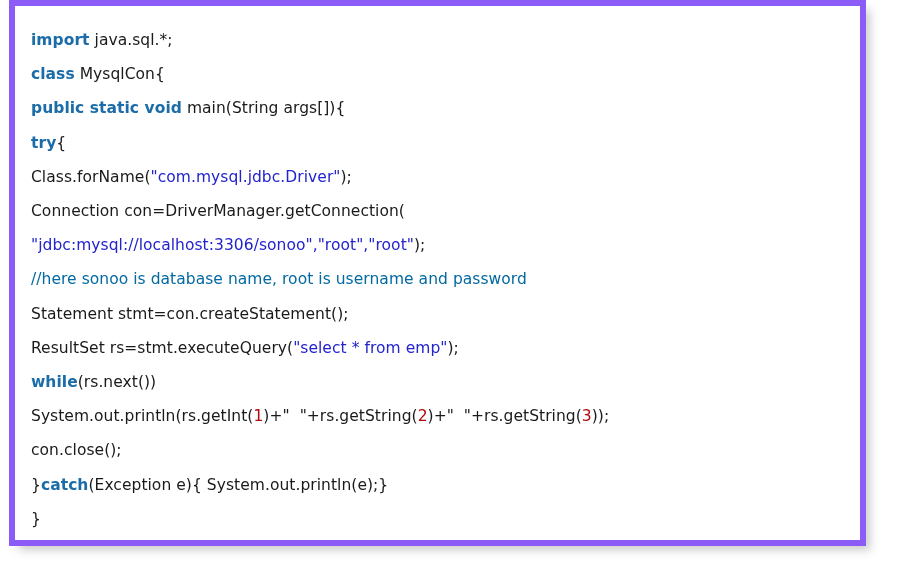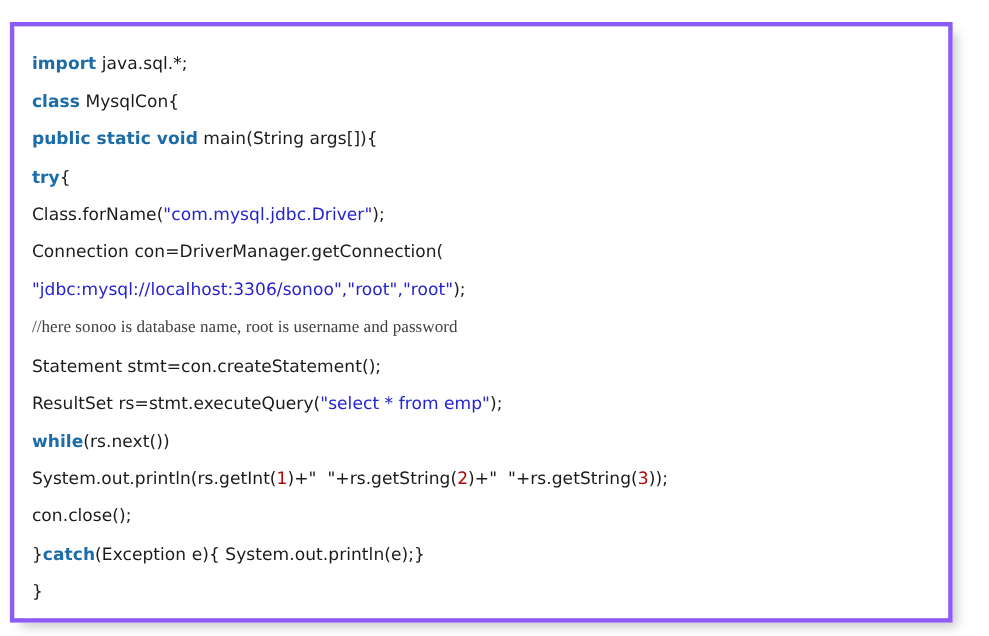--- a/index.html
+++ b/index.html
@@ -11,26 +11,26 @@
   body {
     width: 899px;
     height: 578px;
     overflow: hidden;
     font-family: "DejaVu Sans", "Liberation Sans", sans-serif;
   }
 
   #code-card {
     position: absolute;
     left: 9px;
-    top: 20px;
+    top: 0;
     width: 857px;
     height: 546px;
     box-sizing: border-box;
     background: #ffffff;
-    border: 4px solid #8b5cf6;
+    border: 6px solid #8b5cf6;
     box-shadow: 7px 7px 9px -3px rgba(140,140,140,0.45);
     overflow: hidden;
   }
 
   #code-block {
     margin: 0;
     padding: 17px 0 0 16px;
     font-family: "DejaVu Sans", "Liberation Sans", sans-serif;
     font-size: 15.5px;
     line-height: 34.2px;
@@ -46,22 +46,21 @@
 
   
   .kw {
     color: #1b6ca8;
     font-weight: bold;
   }
   .str {
     color: #2323cf;
   }
   .cmt {
-    color: #404040;
-    font-family: Liberation Serif, serif;
+    color: #0369a1;
   }
   .num {
     color: #b00808;
   }
   .pln {
     color: #1a1a1a;
   }
 </style>
 </head>
 <body>

